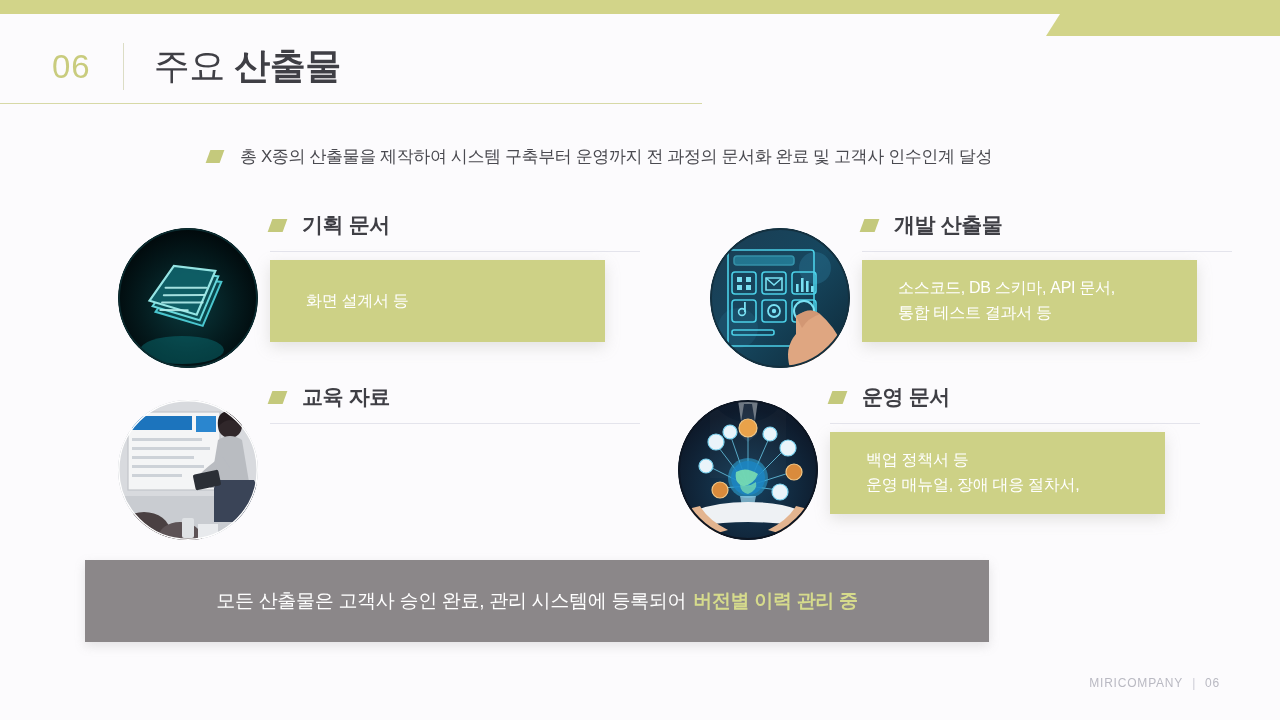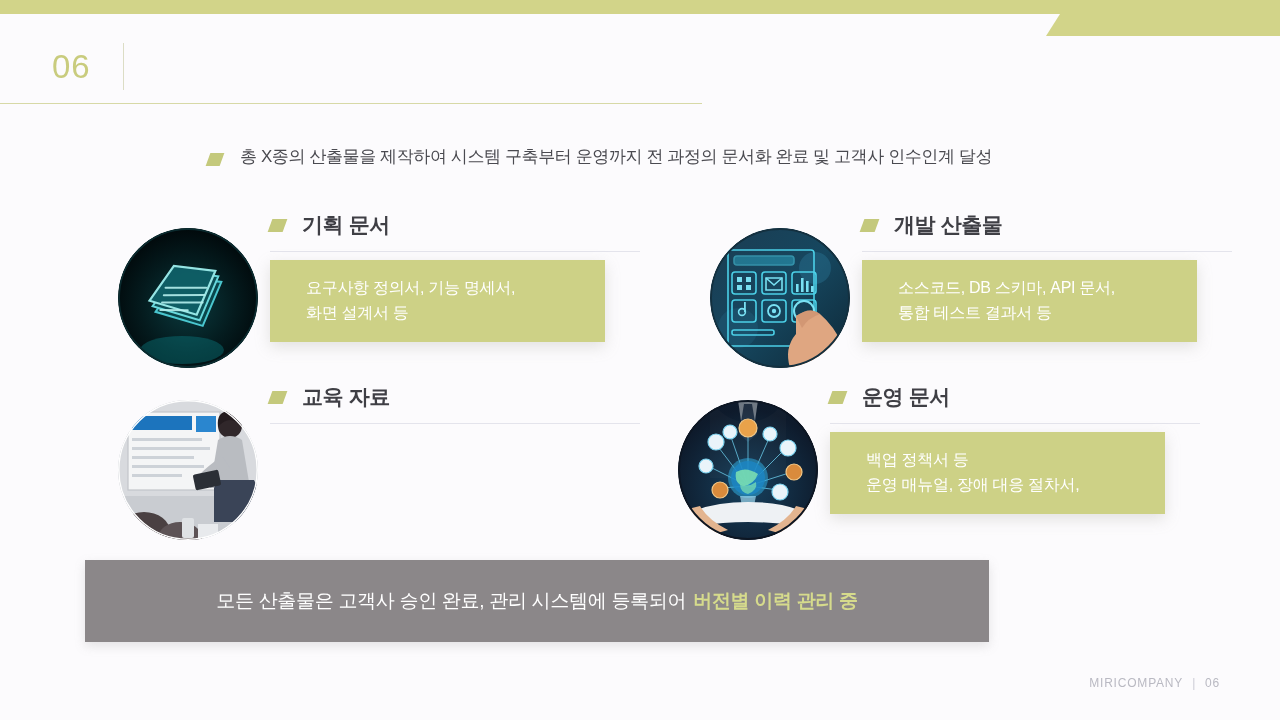--- a/index.html
+++ b/index.html
@@ -59,21 +59,21 @@
     font-weight: 700;
     letter-spacing: -0.5px;
   }
   #header-title .light { font-weight: 400; }
 
   
   #subtitle-row {
     position: absolute;
     left: 208px; top: 145px;
     display: flex;
-    align-items: center;
+    align-items: flex-start;
   }
   .para-bullet {
     width: 14px; height: 13px;
     background: #c4c97c;
     transform: skewX(-20deg);
     flex: 0 0 auto;
     margin-top: 5px;
   }
   #subtitle-text {
     font-size: 17px;
@@ -188,35 +188,37 @@
 </style>
 </head>
 <body>
 
 <div id="top-bar"></div>
 <div id="top-bar-step"></div>
 
 <div id="header">
   <span id="header-number">06</span>
   <span id="header-rule"></span>
+  <span id="header-title">
+    <span class="light">주요 </span><span>산출물</span>
+  </span>
 </div>
 
 <div id="subtitle-row">
   <span class="para-bullet"></span>
   <span id="subtitle-text">총 X종의 산출물을 제작하여 시스템 구축부터 운영까지 전 과정의 문서화 완료 및 고객사 인수인계 달성</span>
 </div>
 
 <div class="card" id="card-0">
   <div class="card-heading">
     <span class="head-bullet"></span>
     <span class="card-title">기획 문서</span>
   </div>
   <div class="card-rule"></div>
   <div class="card-band">
-    <span class="card-band-line">요구사항 정의서, 기능 명세서,</span>
     <span class="card-band-line">화면 설계서 등</span>
   </div>
   <div class="card-thumb">
     <svg width="140" height="140" viewBox="0 0 140 140">
       <defs>
         <radialGradient id="g0" cx="50%" cy="55%" r="62%">
           <stop offset="0%" stop-color="#0a3a3e"></stop>
           <stop offset="55%" stop-color="#041a1d"></stop>
           <stop offset="100%" stop-color="#000305"></stop>
         </radialGradient>

